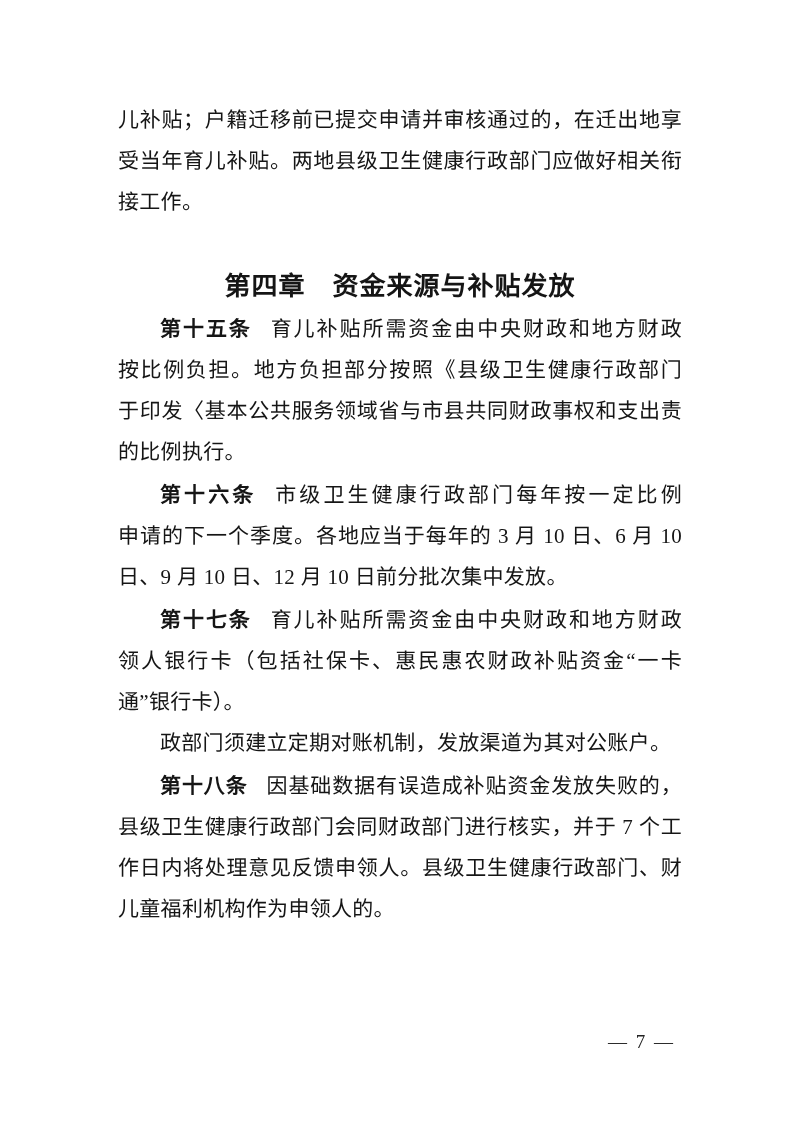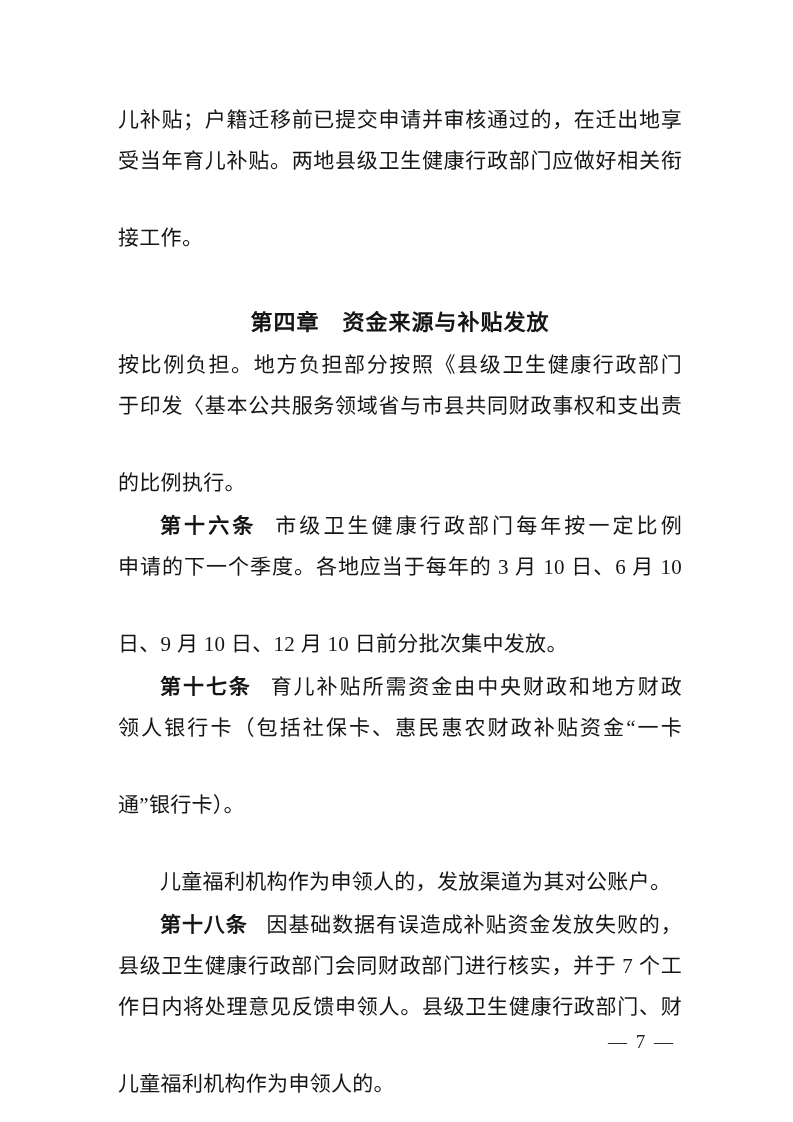--- a/index.html
+++ b/index.html
@@ -24,35 +24,34 @@
   }
   .line {
     font-size: 21px;
     line-height: 41px;
     text-align: justify;
     text-align-last: justify;
     letter-spacing: 0.3px;
   }
   .line.endline {
     text-align-last: left;
-    margin-top: 36px;
   }
   .line.indent {
     text-indent: 2em;
   }
   .lead {
     font-weight: bold;
     margin-right: 0.9em;
   }
   .chapter-heading {
     margin: 43px 0 2px 0;
     text-align: center;
     font-family: "Liberation Sans", "DejaVu Sans", sans-serif;
     font-weight: bold;
-    font-size: 22px;
+    font-size: 26px;
     line-height: 41px;
     letter-spacing: 1px;
   }
   .para { margin: 0; }
   .para.article { margin-top: 2px; }
   .footer {
     position: absolute;
     top: 1030px;
     right: 118px;
     font-size: 19px;
@@ -66,36 +65,37 @@
 
 <div class="page">
   <div class="content">
       <div class="para continuation">
         <div class="line">儿补贴；户籍迁移前已提交申请并审核通过的，在迁出地享</div>
         <div class="line">受当年育儿补贴。两地县级卫生健康行政部门应做好相关衔</div>
         <div class="line endline">接工作。</div>
       </div>
       <div class="chapter-heading">第四章　资金来源与补贴发放</div>
       <div class="para article">
+        <div class="line indent"><span class="lead">第十五条</span><span class="rest">育儿补贴所需资金由中央财政和地方财政</span></div>
         <div class="line">按比例负担。地方负担部分按照《县级卫生健康行政部门</div>
         <div class="line">于印发〈基本公共服务领域省与市县共同财政事权和支出责</div>
         <div class="line endline">的比例执行。</div>
       </div>
       <div class="para article">
         <div class="line indent"><span class="lead">第十六条</span><span class="rest">市级卫生健康行政部门每年按一定比例</span></div>
         <div class="line">申请的下一个季度。各地应当于每年的 3 月 10 日、6 月 10</div>
         <div class="line endline">日、9 月 10 日、12 月 10 日前分批次集中发放。</div>
       </div>
       <div class="para article">
         <div class="line indent"><span class="lead">第十七条</span><span class="rest">育儿补贴所需资金由中央财政和地方财政</span></div>
         <div class="line">领人银行卡（包括社保卡、惠民惠农财政补贴资金“一卡</div>
         <div class="line endline">通”银行卡）。</div>
       </div>
       <div class="para plain">
-        <div class="line endline indent">儿童福利机构作为申领人的，发放渠道为其对公账户。</div>
+        <div class="line endline indent">政部门须建立定期对账机制，发放渠道为其对公账户。</div>
       </div>
       <div class="para article">
         <div class="line indent"><span class="lead">第十八条</span><span class="rest">因基础数据有误造成补贴资金发放失败的，</span></div>
         <div class="line">县级卫生健康行政部门会同财政部门进行核实，并于 7 个工</div>
         <div class="line">作日内将处理意见反馈申领人。县级卫生健康行政部门、财</div>
         <div class="line endline">儿童福利机构作为申领人的。</div>
       </div>
     </div>
   <div class="footer">
     <span>— 7 —</span>

